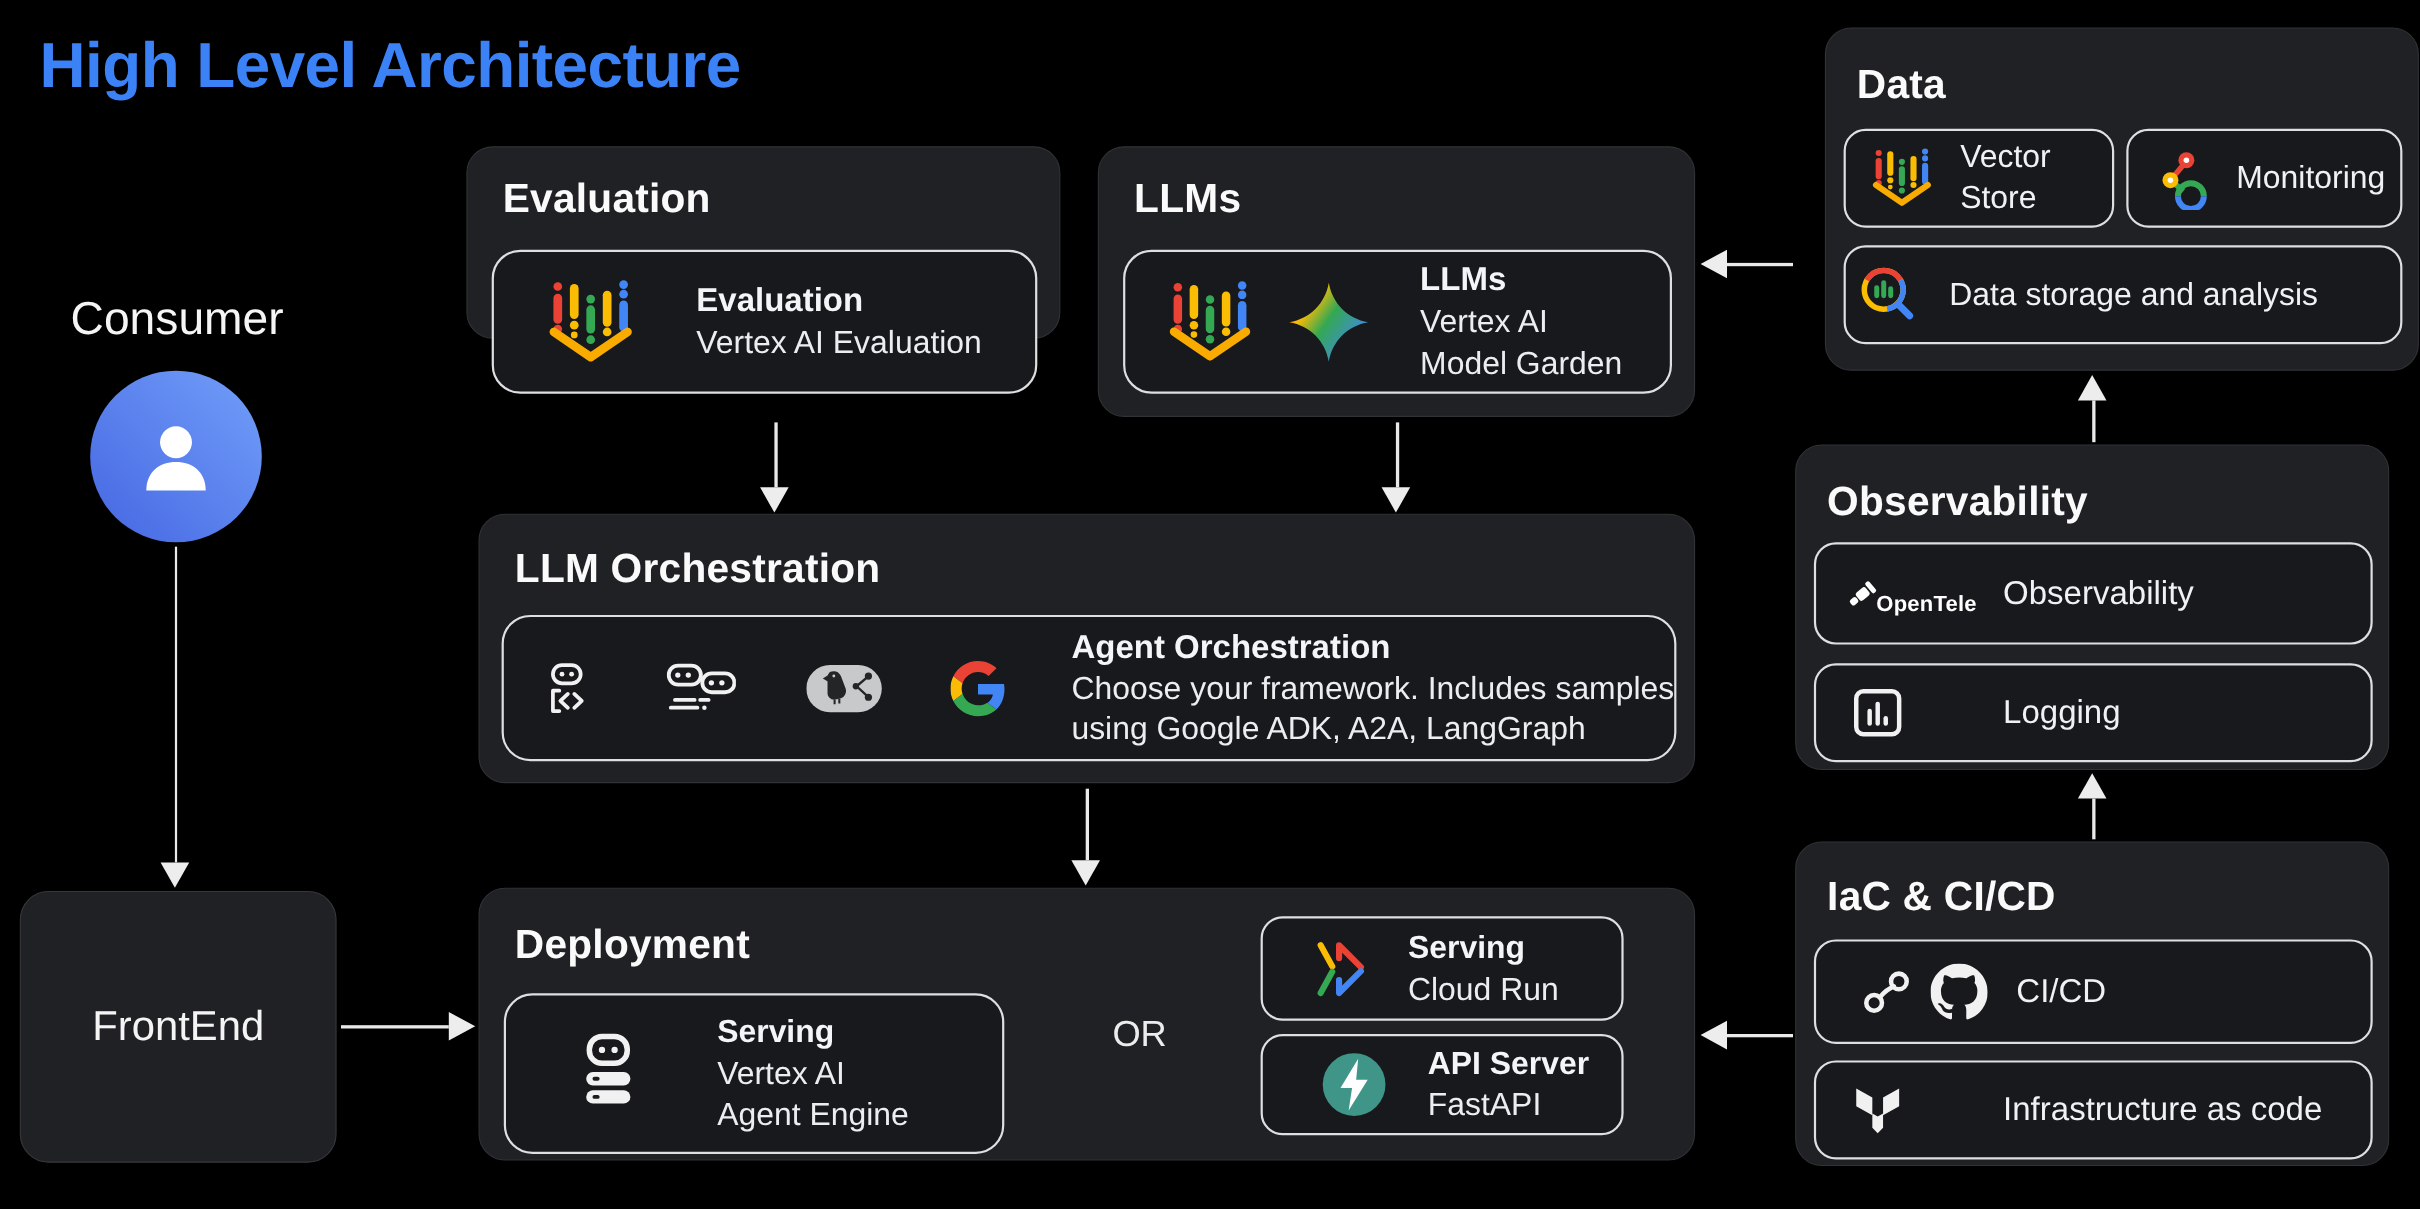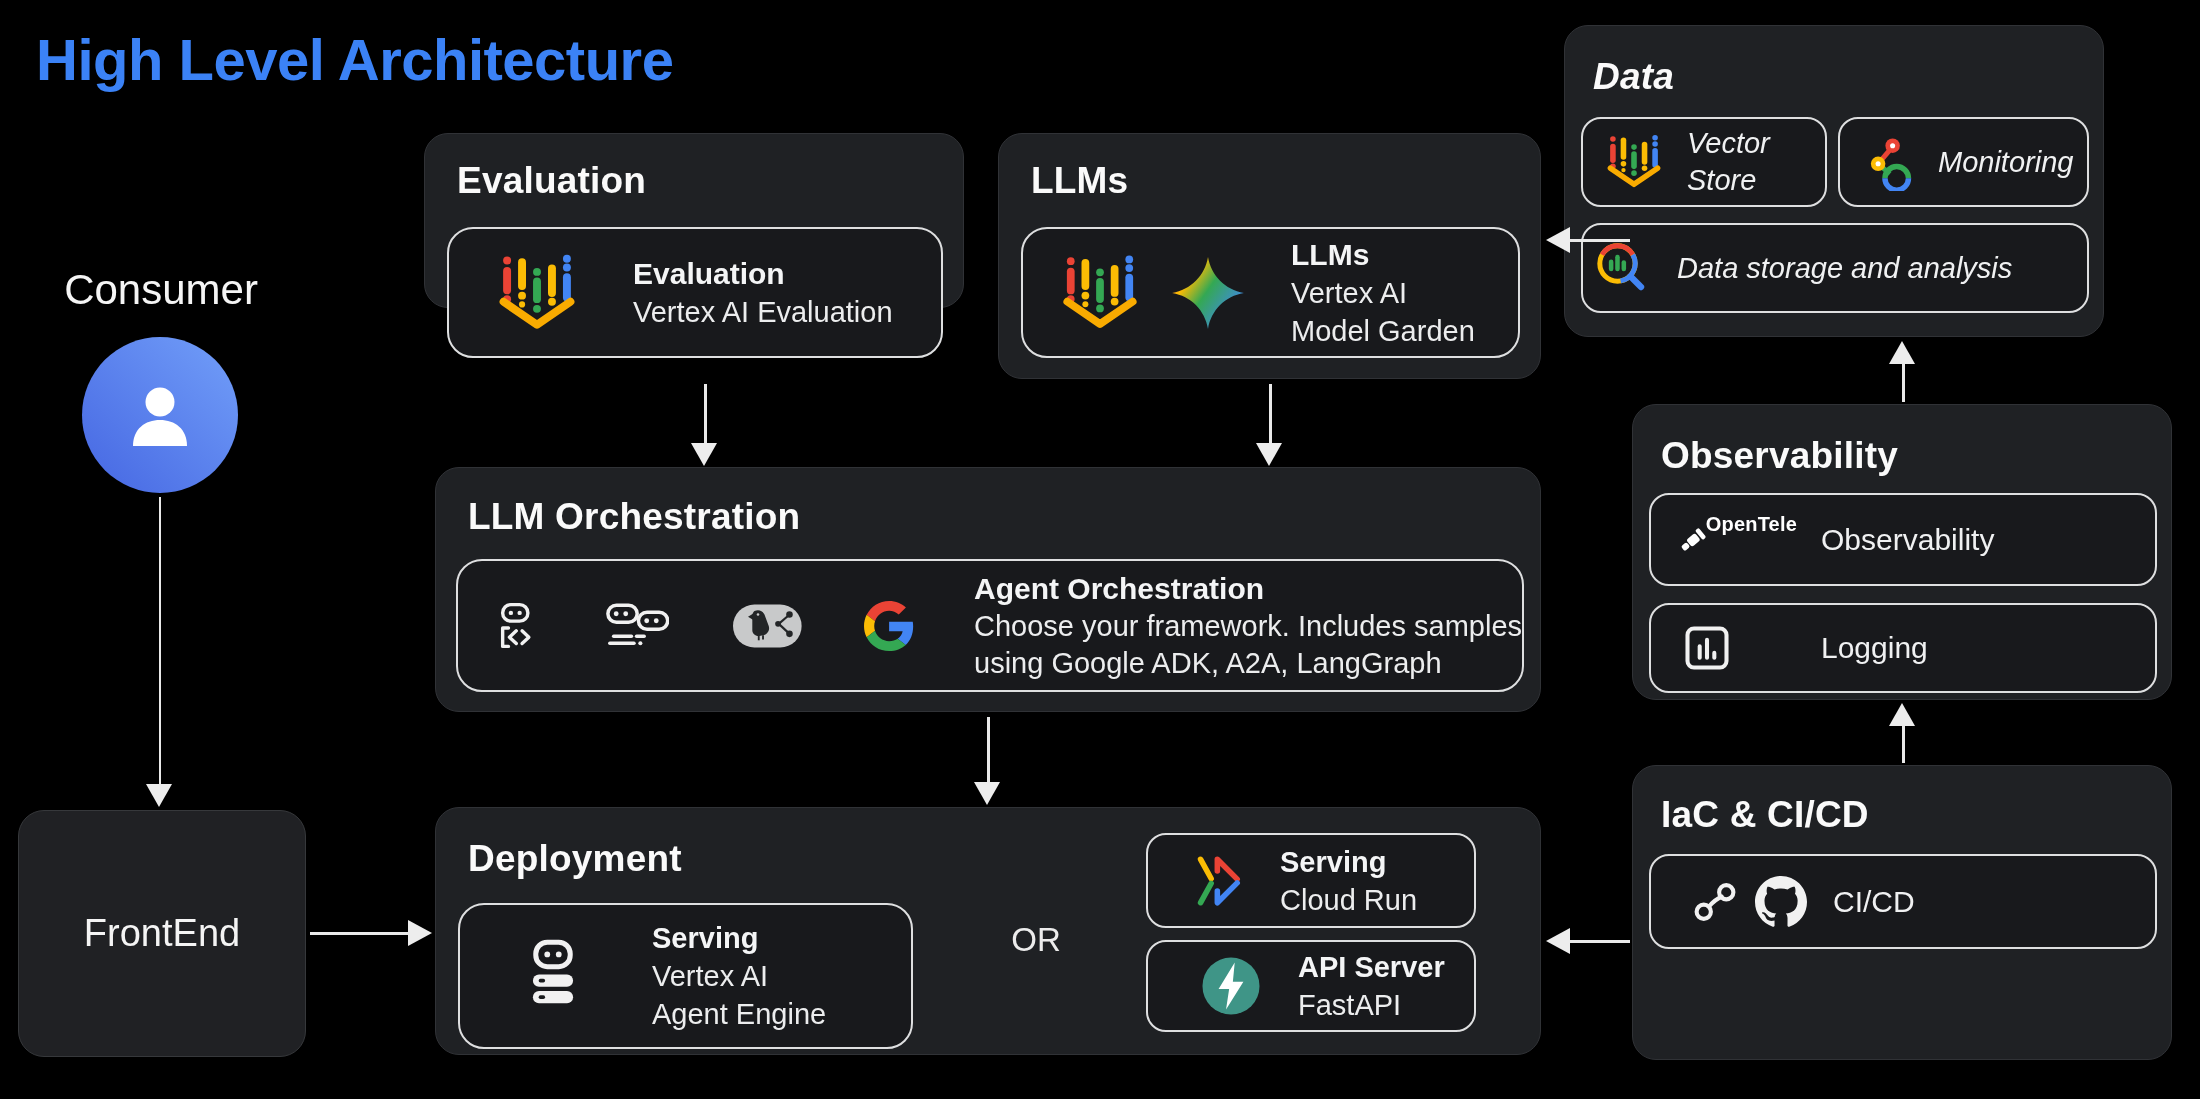--- a/index.html
+++ b/index.html
@@ -41,21 +41,21 @@
     font-size:38px;font-weight:500;color:#F4F4F4;box-sizing:border-box;
   }
   .vline,.hline{position:absolute;background:#E9E9E9;}
   .vline{width:3px;}
   .hline{height:3px;}
   .ah{position:absolute;width:0;height:0;}
   .ah.down{border-left:13px solid transparent;border-right:13px solid transparent;border-top:23px solid #EDEDED;}
   .ah.up{border-left:13px solid transparent;border-right:13px solid transparent;border-bottom:23px solid #EDEDED;}
   .ah.left{border-top:13px solid transparent;border-bottom:13px solid transparent;border-right:24px solid #EDEDED;}
   .ah.right{border-top:13px solid transparent;border-bottom:13px solid transparent;border-left:24px solid #EDEDED;}
-  .otel-widget{display:flex;align-items:flex-start;width:120px;}
+  .otel-widget{display:flex;align-items:flex-end;width:120px;}
   .otel-text{font-size:20px;font-weight:700;color:#FFFFFF;margin-left:-4px;margin-bottom:6px;letter-spacing:.2px;}
   svg{display:block;}
 </style>
 </head>
 <body>
 
 <div id="stage">
 
   <div class="page-title">High Level Architecture</div>
 
@@ -223,21 +223,21 @@
         <circle cx="50" cy="50" r="46" fill="#3F9587"></circle>
         <polygon points="56,12 30,55 47,55 42,88 70,43 53,43" fill="#FFFFFF"></polygon>
       </svg>
       <div class="stack" style="margin-left:36px;">
         <span class="b" style="font-size:29px;line-height:38px;">API Server</span>
         <span class="r" style="line-height:38px;">FastAPI</span>
       </div>
     </div>
   </div>
 
-  <div class="card" style="left:1564px;top:25px;width:540px;height:312px;font-style:italic;">
+  <div class="card" style="left:1659px;top:25px;width:540px;height:312px;">
     <div class="card-title" style="left:28px;top:30px;">Data</div>
     <div class="pill small" style="left:16px;top:91px;width:246px;height:90px;padding-left:20px;">
       <svg width="62" height="62" viewBox="0 0 100 100" fill="none">
         <circle cx="16" cy="13" r="4.5" fill="#EA4335"></circle>
           <line x1="16" y1="25" x2="16" y2="47" stroke="#EA4335" stroke-width="9" stroke-linecap="round"></line>
           <circle cx="16" cy="57" r="4.5" fill="#EA4335"></circle>
         <line x1="33" y1="15" x2="33" y2="42" stroke="#FBBC04" stroke-width="9" stroke-linecap="round"></line>
           <circle cx="33" cy="53" r="4.5" fill="#FBBC04"></circle>
           <circle cx="33" cy="63" r="3.5" fill="#FBBC04"></circle>
         <circle cx="50" cy="26" r="4.5" fill="#34A853"></circle>
@@ -311,20 +311,28 @@
       <svg width="48" height="48" viewBox="0 0 64 64" fill="none" stroke="#F1F1F1">
         <circle cx="17" cy="45" r="9.5" stroke-width="5.5"></circle>
         <circle cx="47" cy="19" r="9.5" stroke-width="5.5"></circle>
         <path d="M24 38 C30 31 36 27 41 25" stroke-width="5.5" stroke-linecap="round"></path>
       </svg>
       <svg width="52" height="52" viewBox="0 0 16 16" style="margin-left:16px;">
         <path fill="#F1F1F1" d="M8 0C3.58 0 0 3.58 0 8c0 3.54 2.29 6.53 5.47 7.59.4.07.55-.17.55-.38 0-.19-.01-.82-.01-1.49-2.01.37-2.53-.49-2.69-.94-.09-.23-.48-.94-.82-1.13-.28-.15-.68-.52-.01-.53.63-.01 1.08.58 1.23.82.72 1.21 1.87.87 2.33.66.07-.52.28-.87.51-1.07-1.78-.2-3.64-.89-3.64-3.95 0-.87.31-1.59.82-2.15-.08-.2-.36-1.02.08-2.12 0 0 .67-.21 2.2.82.64-.18 1.32-.27 2-.27s1.36.09 2 .27c1.53-1.04 2.2-.82 2.2-.82.44 1.1.16 1.92.08 2.12.51.56.82 1.27.82 2.15 0 3.07-1.87 3.75-3.65 3.95.29.25.54.73.54 1.48 0 1.07-.01 1.93-.01 2.2 0 .21.15.46.55.38A8.01 8.01 0 0 0 16 8c0-4.42-3.58-8-8-8z"></path>
       </svg>
       <div class="rlabel" style="margin-left:26px;">CI/CD</div>
     </div>
+    <div class="pill small" style="left:16px;top:198px;width:508px;height:90px;padding-left:30px;">
+      <svg width="52" height="52" viewBox="0 0 64 64">
+        <path d="M8 8 L26 18 V38 L8 28 Z" fill="#F1F1F1"></path>
+        <path d="M56 8 L38 18 V38 L56 28 Z" fill="#F1F1F1"></path>
+        <path d="M26 36 L32 39.5 L38 36 V52 L32 58 L26 52 Z" fill="#F1F1F1"></path>
+      </svg>
+      <div class="rlabel" style="margin-left:88px;">Infrastructure as code</div>
+    </div>
   </div>
 
   <div class="vline" style="left:158.5px;top:497px;height:287px;width:2.5px;"></div>
   <div class="ah down" style="left:146px;top:784px;"></div>
 
   <div class="hline" style="left:310px;top:931.5px;width:98px;"></div>
   <div class="ah right" style="left:408px;top:920px;"></div>
 
   <div class="vline" style="left:703.5px;top:384px;height:59px;"></div>
   <div class="ah down" style="left:691px;top:443px;"></div>

